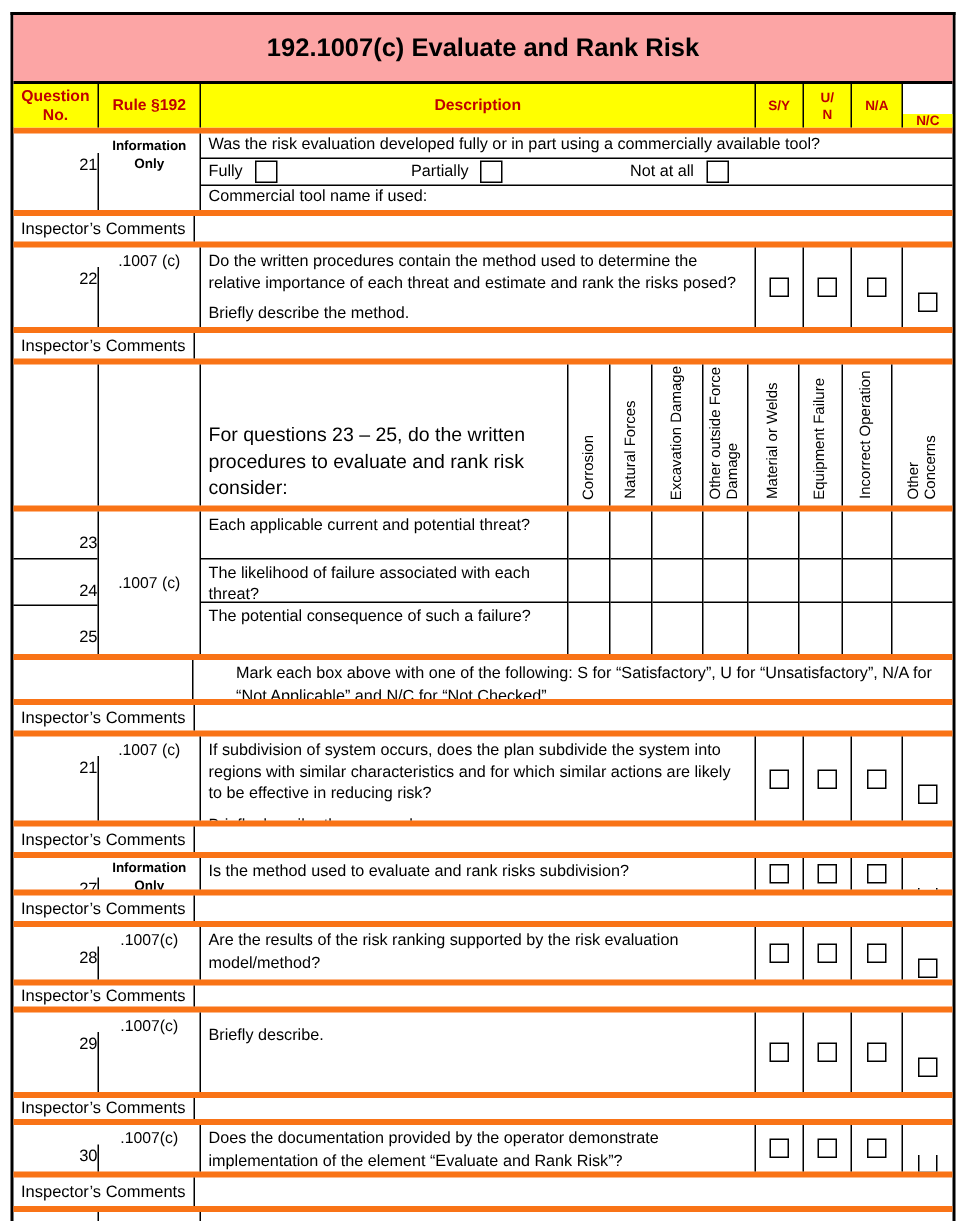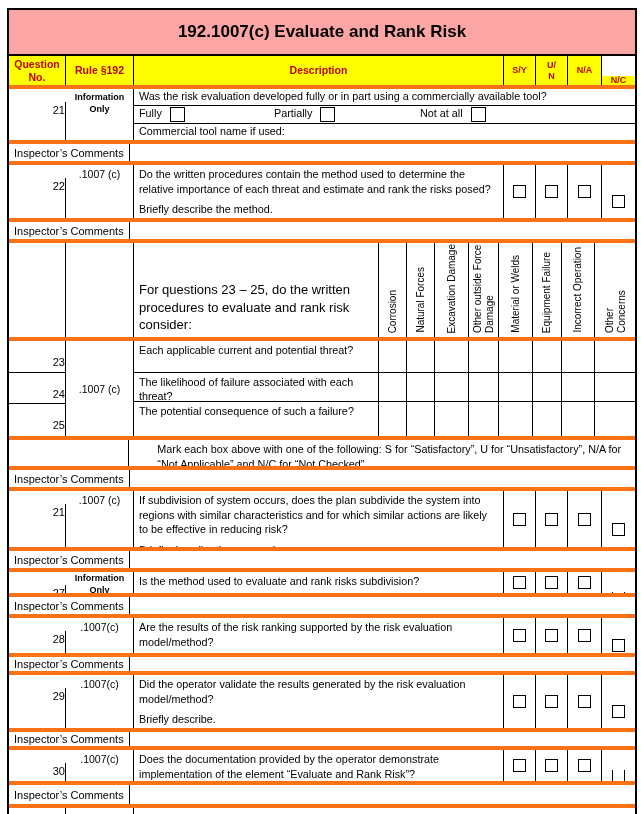--- a/index.html
+++ b/index.html
@@ -326,21 +326,20 @@
 
   <div class="row" style="height:18px">
     <div class="cell w-merge2 ic-label">Inspector’s Comments</div>
     <div class="cell w-rest ic-area"></div>
   </div>
 
   <div class="row" style="height:57px">
     <div class="cell w-qno qno">29</div>
     <div class="cell w-rule rulecell">.1007(c)</div>
     <div class="cell w-desc qtext">
-      <div>Did the operator validate the results generated by the risk evaluation model/method?</div>
       <div class="note">Briefly describe.</div>
     </div>
     <div class="cell w-sy chk">
         <span class="box"></span>
       </div>
     <div class="cell w-un chk">
         <span class="box"></span>
       </div>
     <div class="cell w-na chk">
         <span class="box"></span>

